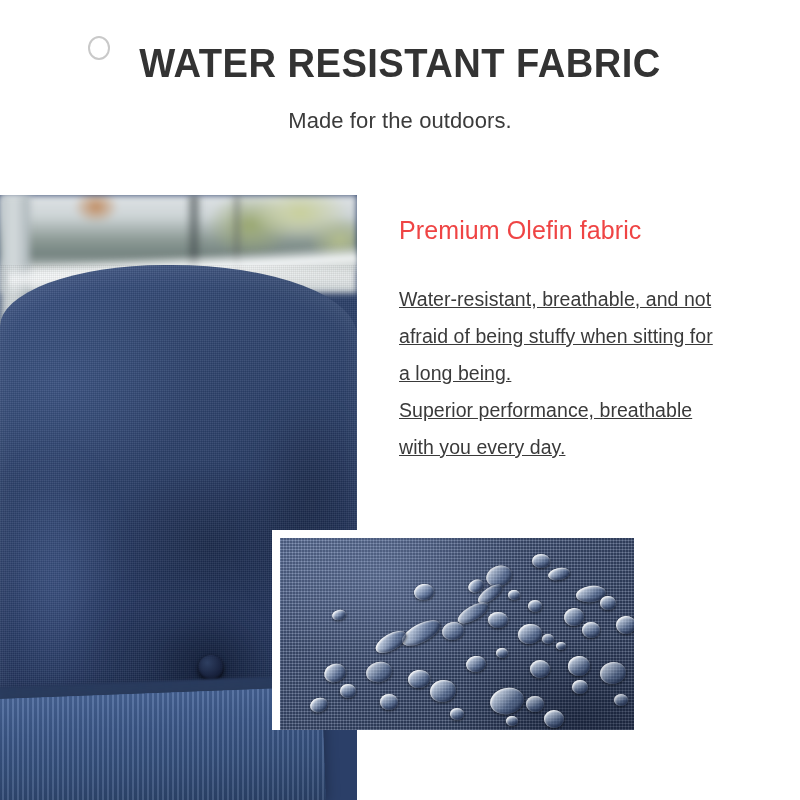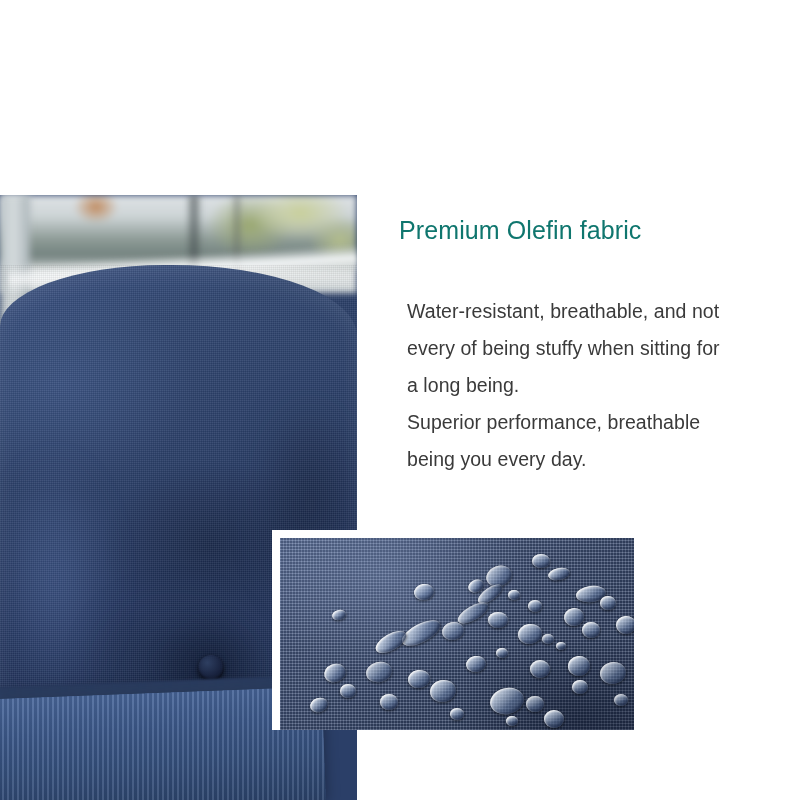--- a/index.html
+++ b/index.html
@@ -275,39 +275,45 @@
   
   .text-col {
     position: absolute;
     left: 399px;
     top: 216px;
     width: 372px;
   }
   .feature-heading {
     font-size: 25px;
     font-weight: 400;
-    color: #0f766e;
+    color: #ef4444;
     letter-spacing: 0.1px;
-    margin: 0 0 48px 0;
+    margin: 0 0 36px 0;
   }
   .feature-body {
     font-size: 19.5px;
     font-weight: 400;
     line-height: 37px;
     color: #3a3a3a;
-    margin: 8px;
+    margin: 0;
     letter-spacing: 0.05px;
+    text-decoration: underline;
   }
   .feature-body span { display: block; }
 </style>
 </head>
 <body>
 
 <div class="page">
 
+  <div class="header">
+    <div class="ring-icon"></div>
+    <div class="title">WATER RESISTANT FABRIC</div>
+    <div class="subtitle">Made for the outdoors.</div>
+  </div>
 
   <div class="photo-main">
     <div class="bg-strip"></div>
     <div class="bg-left-col"></div>
     <div class="bg-frame"></div>
     <div class="bg-frame2"></div>
     <div class="bg-rail"></div>
 
     <div class="cushion-back">
       <div class="fold-a"></div>
@@ -371,20 +377,20 @@
           <div class="drop" style="left: 30px; top: 160px; width: 18px; height: 14px; transform: rotate(-18deg); opacity: 1;"></div>
           <div class="drop" style="left: 334px; top: 156px; width: 14px; height: 12px; transform: rotate(0deg); opacity: 0.88;"></div>
         </div>
     </div>
   </div>
 
   <div class="text-col">
     <h2 class="feature-heading">Premium Olefin fabric</h2>
     <p class="feature-body">
       <span>Water-resistant, breathable, and not</span>
-      <span>every of being stuffy when sitting for</span>
+      <span>afraid of being stuffy when sitting for</span>
       <span>a long being.</span>
       <span>Superior performance, breathable</span>
-      <span>being you every day.</span>
+      <span>with you every day.</span>
     </p>
   </div>
 
 </div>
 
 </body></html>

